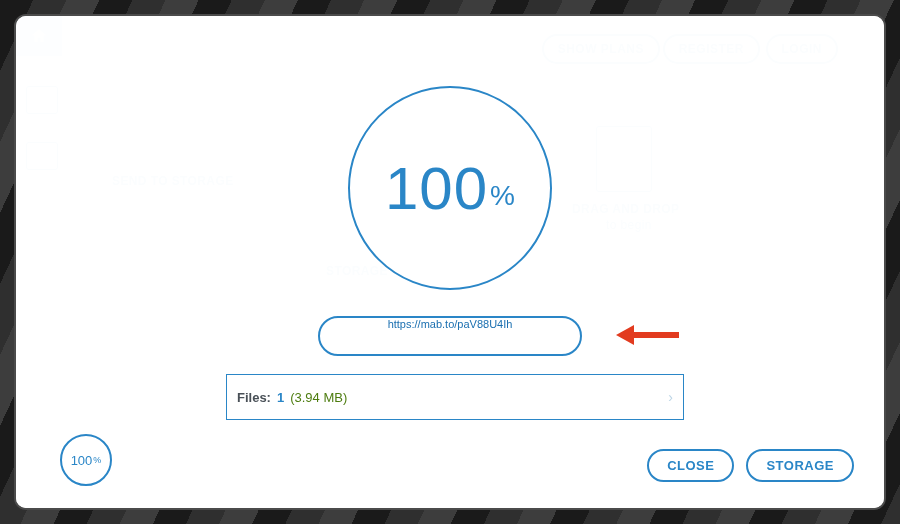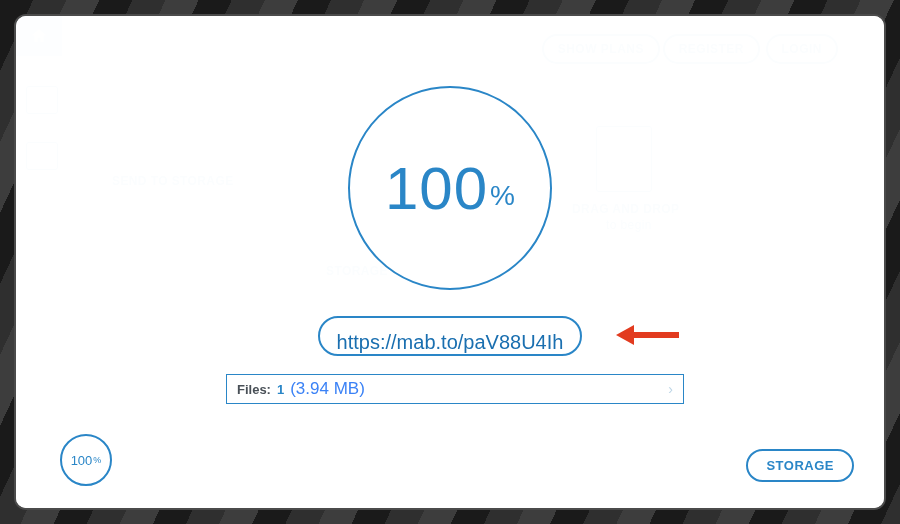--- a/index.html
+++ b/index.html
@@ -19,33 +19,33 @@
   .faded .txt{position:absolute;font-size:12px;letter-spacing:.4px}
   
   .overlay{position:absolute;inset:0;background:rgba(255,255,255,.9)}
   .ring{position:absolute;left:50%;top:70px;transform:translateX(-50%);
         width:200px;height:200px;border:2px solid #2a86c7;border-radius:50%;
         display:flex;align-items:center;justify-content:center;color:#2a86c7}
   .ring .num{font-size:60px;font-weight:400;letter-spacing:1px}
   .ring .pct{font-size:28px;margin-left:2px;position:relative;top:8px}
   .url-pill{position:absolute;left:50%;top:300px;transform:translateX(-50%);
             width:260px;height:36px;border:2px solid #2a86c7;border-radius:20px;
-            display:flex;align-items:flex-end;justify-content:center;
-            color:#1a6fb0;font-size:20px;cursor:pointer;background:#fff}
+            display:flex;align-items:flex-start;justify-content:center;
+            color:#1a6fb0;font-size:11px;cursor:pointer;background:#fff}
   .arrow{position:absolute;left:600px;top:309px;display:flex;align-items:center}
   .arrow .shaft{width:46px;height:6px;background:#e23b1f}
   .arrow .head{width:0;height:0;border-top:10px solid transparent;
                border-bottom:10px solid transparent;border-right:18px solid #e23b1f;
                margin-right:-1px}
-  .files-bar{position:absolute;left:210px;top:358px;width:458px;height:30px;
+  .files-bar{position:absolute;left:210px;top:358px;width:458px;height:46px;
              border:1px solid #2a86c7;background:#fff;display:flex;align-items:center;
              padding:0 10px;color:#566;gap:6px;box-sizing:border-box}
   .files-bar .lbl{color:#495057;font-size:13px;font-weight:600}
   .files-bar .cnt{color:#2a86c7;font-size:13px;font-weight:600}
-  .files-bar .size{color:#3b82f6;font-size:17px}
+  .files-bar .size{color:#4d7c0f;font-size:13px}
   .files-bar .chev{margin-left:auto;color:#bcd5e6;font-size:14px}
   .mini-ring{position:absolute;left:44px;bottom:22px;width:48px;height:48px;
              border:2px solid #2a86c7;border-radius:50%;display:flex;align-items:center;
              justify-content:center;color:#2a86c7;font-size:13px}
   .mini-ring .p{font-size:9px;margin-left:1px}
   .footer-btns{position:absolute;right:30px;bottom:26px;display:flex;gap:12px}
   .btn{border:2px solid #2a86c7;border-radius:18px;padding:7px 18px;color:#2a86c7;
        font-size:13px;font-weight:700;letter-spacing:.5px;cursor:pointer;background:#fff}
 </style>
 </head>
@@ -95,17 +95,18 @@
       <span class="size">(3.94 MB)</span>
       <span class="chev">›</span>
     </div>
 
     <div class="mini-ring">
       <span>100</span>
       <span class="p">%</span>
     </div>
 
     <div class="footer-btns">
+      <div class="btn">CLOSE</div>
       <div class="btn">STORAGE</div>
     </div>
 
   </div>
 </div>
 
 </body></html>

